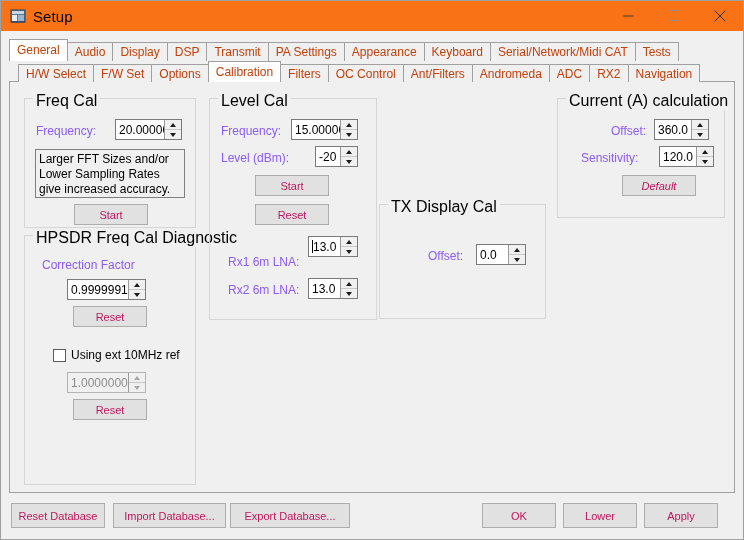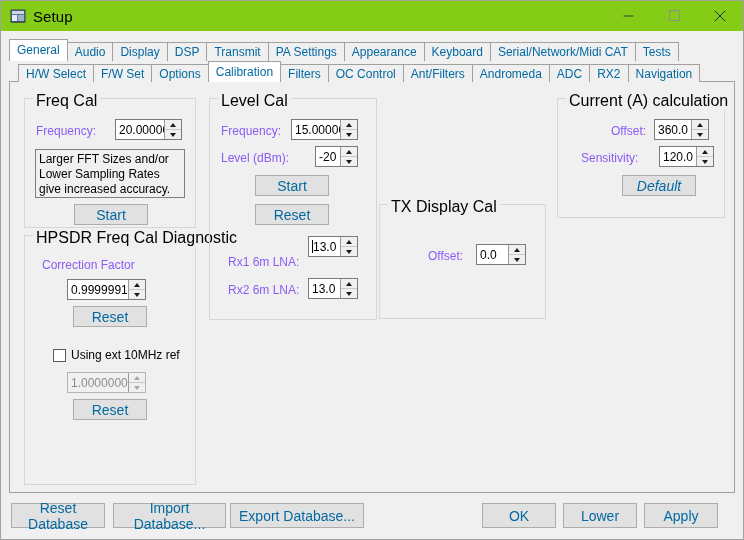--- a/index.html
+++ b/index.html
@@ -22,21 +22,21 @@
     position: absolute;
     inset: 0;
     background: #f0f0f0;
     border: 1px solid #a0a0a0;
     box-sizing: border-box;
     display: flex;
     flex-direction: column;
   }
   #titlebar {
     height: 30px;
-    background: #84cc16;
+    background: #f97316;
     display: flex;
     align-items: center;
     flex: 0 0 auto;
     position: relative;
   }
   #title-icon {
     width: 16px;
     height: 16px;
     margin-left: 9px;
     margin-right: 7px;
@@ -83,21 +83,21 @@
   .tabrow1 { height: 22px; }
   .tabrow2 { height: 21px; margin-top: 0px; padding-left: 9px; }
   .tab {
     background: #f0f0f0;
     border: 1px solid #a0a0a0;
     border-bottom: none;
     padding: 0 7px;
     height: 19px;
     line-height: 19px;
     font-size: 12px;
-    color: #0369a1;
+    color: #c2410c;
     margin-right: -1px;
     box-sizing: border-box;
     white-space: nowrap;
   }
   .tab.active {
     background: #ffffff;
     height: 22px;
     line-height: 21px;
     position: relative;
     z-index: 4;
@@ -198,22 +198,22 @@
     height: 13px;
     background: #000;
     margin-right: 0px;
     vertical-align: middle;
   }
 
   .btn {
     position: absolute;
     background: #e1e1e1;
     border: 1px solid #adadad;
-    font-size: 14px;
-    color: #0369a1;
+    font-size: 11px;
+    color: #be185d;
     text-align: center;
     box-sizing: border-box;
     display: flex;
     align-items: center;
     justify-content: center;
     font-family: "Liberation Sans", sans-serif;
   }
 
   .infobox {
     position: absolute;
@@ -490,20 +490,20 @@
 
         <div class="btn" style="left:64px; top:76px; width:74px; height:21px;font-style:italic;">Default</div>
       </div>
 
     </div>
   </div>
 
   <div id="bottombar">
     <div class="btn" style="left:10px; top:10px; width:94px; height:25px;">Reset Database</div>
     <div class="btn" style="left:112px; top:10px; width:113px; height:25px;">Import Database...</div>
-    <div class="btn" style="left:229px; top:10px; width:134px; height:25px;">Export Database...</div>
+    <div class="btn" style="left:229px; top:10px; width:120px; height:25px;">Export Database...</div>
 
     <div class="btn" style="left:481px; top:10px; width:74px; height:25px;">OK</div>
     <div class="btn" style="left:562px; top:10px; width:74px; height:25px;">Lower</div>
     <div class="btn" style="left:643px; top:10px; width:74px; height:25px;">Apply</div>
   </div>
 
 </div>
 
 </body></html>

